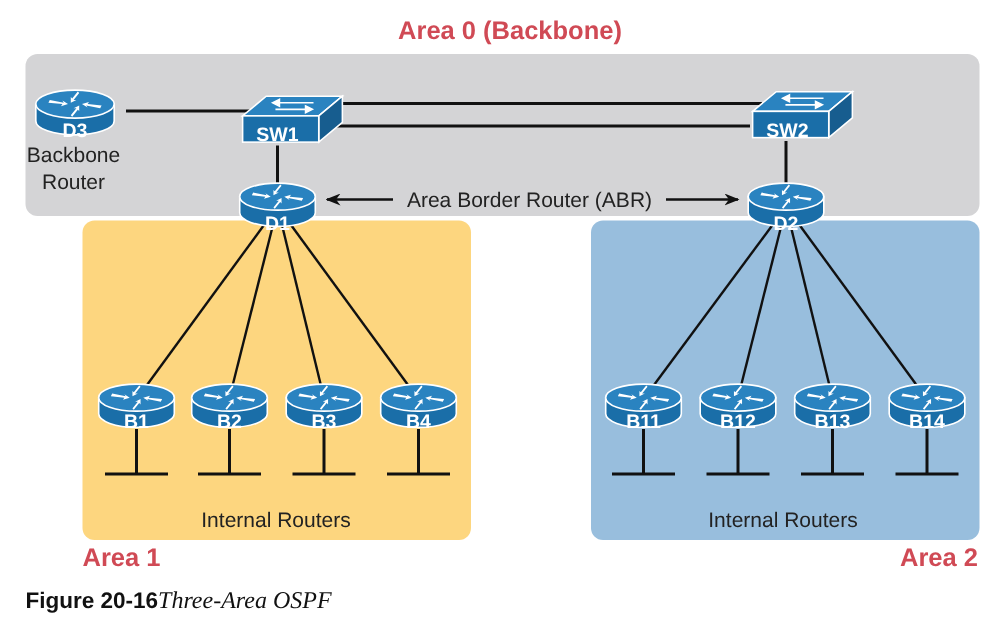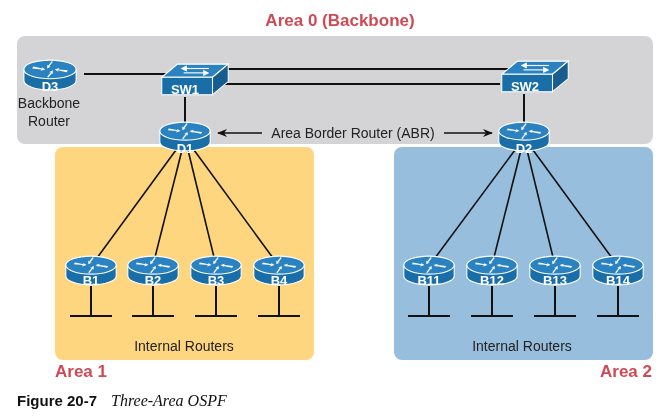--- a/index.html
+++ b/index.html
@@ -3,21 +3,21 @@
 <meta charset="utf-8">
 <style>
   html, body { margin:0; padding:0; background:#ffffff; }
   body { width:661px; height:419px; position:relative; overflow:hidden; font-family:"Liberation Sans", sans-serif; }
   svg#diagram { position:absolute; left:0; top:0; }
   .area-title { font-family:"Liberation Sans", sans-serif; font-weight:bold; font-size:17px; fill:#d04a55; }
   .label { font-family:"Liberation Sans", sans-serif; font-size:14px; fill:#222; }
   .dev-label { font-family:"Liberation Sans", sans-serif; font-weight:bold; font-size:13px; fill:#ffffff; }
   .caption { position:absolute; left:17px; top:392px; font-size:15px; color:#111; white-space:nowrap; }
   .caption .fig { font-family:"Liberation Sans", sans-serif; font-weight:bold; }
-  .caption .ttl { font-family:"Liberation Serif", serif; font-style:italic; margin-left:14px; font-size:16px;text-align:center; }
+  .caption .ttl { font-family:"Liberation Serif", serif; font-style:italic; font-size:16px;text-align:center; }
 </style>
 </head>
 <body>
 
 <svg id="diagram" width="661" height="419" viewBox="0 0 661 419">
   <defs>
     <marker id="arrowhead" markerWidth="10" markerHeight="8" refX="9" refY="4" orient="auto" markerUnits="userSpaceOnUse">
       <path d="M0,0 L10,4 L0,8 L3,4 Z" fill="#111"></path>
     </marker>
     <symbol id="router-sym" viewBox="0 0 60 36">
@@ -158,14 +158,14 @@
         <use href="#router-sym" x="591" y="254" width="54" height="33"></use>
         <text class="dev-label" x="618" y="285" text-anchor="middle">B14</text>
       </g>
     </g>
 
   <text class="label" x="184" y="351" text-anchor="middle">Internal Routers</text>
   <text class="label" x="522" y="351" text-anchor="middle">Internal Routers</text>
 </svg>
 
 <div class="caption">
-  <span class="fig">Figure 20-7</span><span class="ttl">Three-Area OSPF</span>
+  <span class="fig">Figure 20-16</span><span class="ttl">Three-Area OSPF</span>
 </div>
 
 </body></html>

